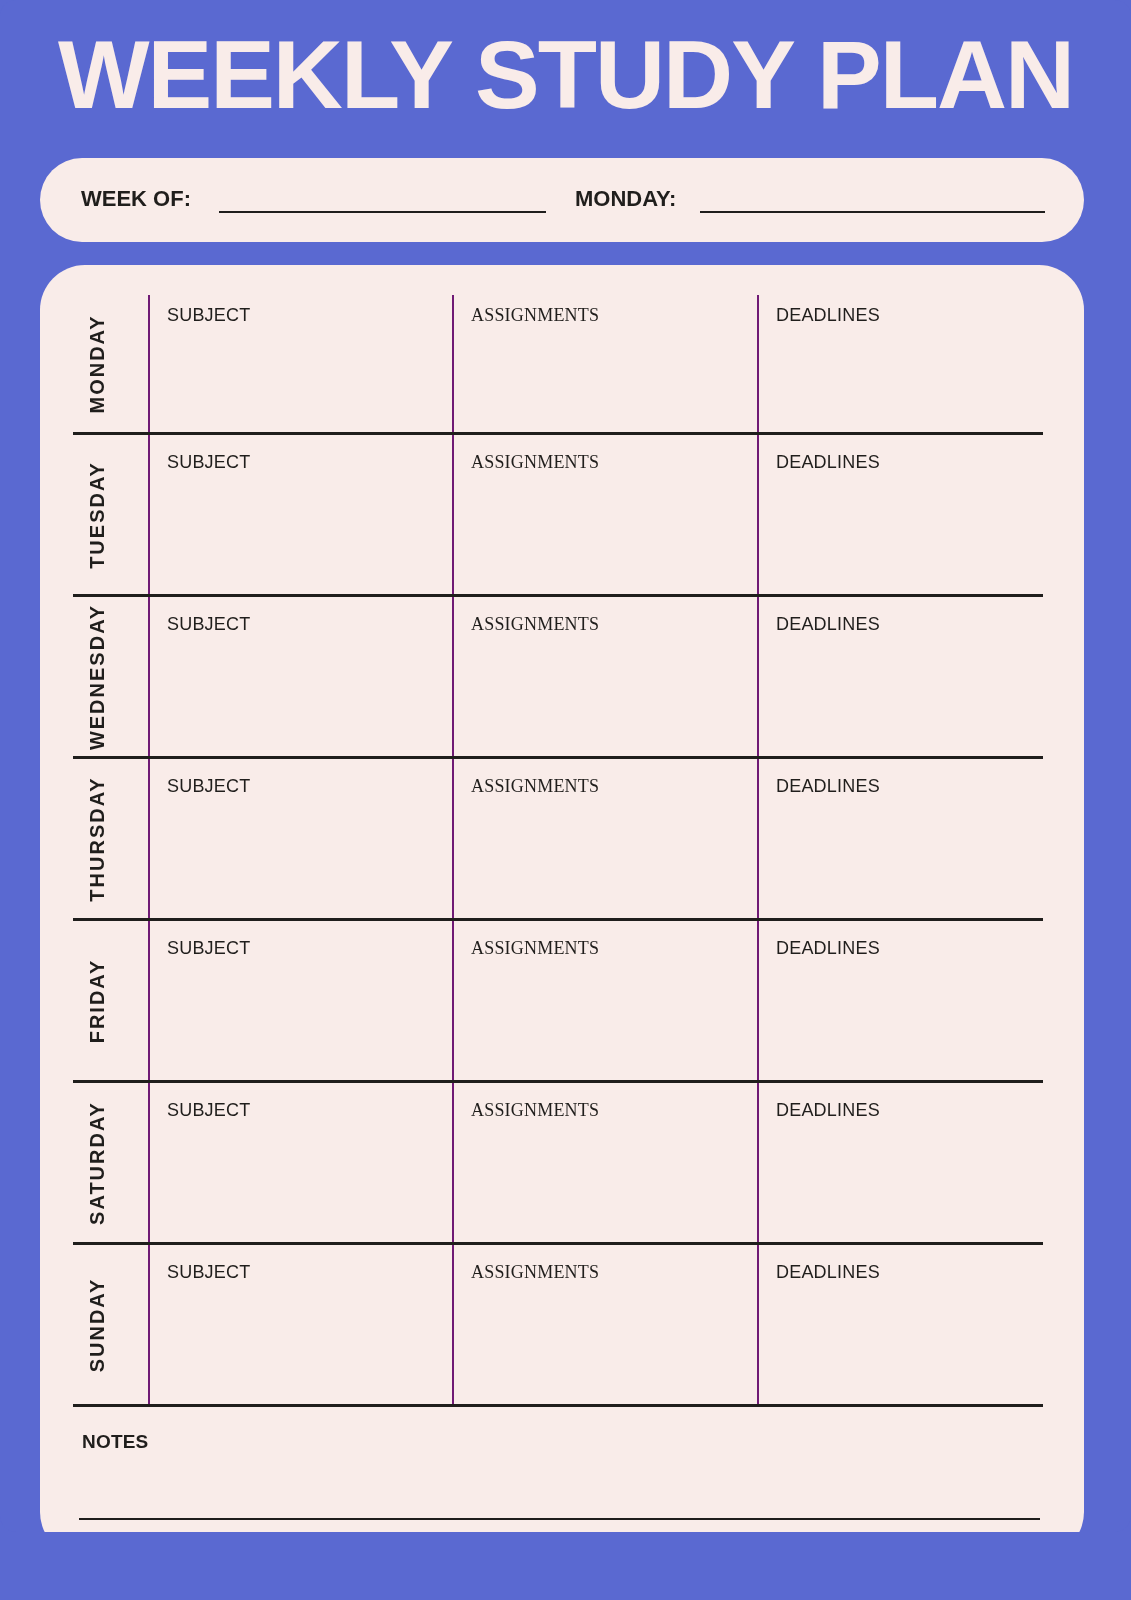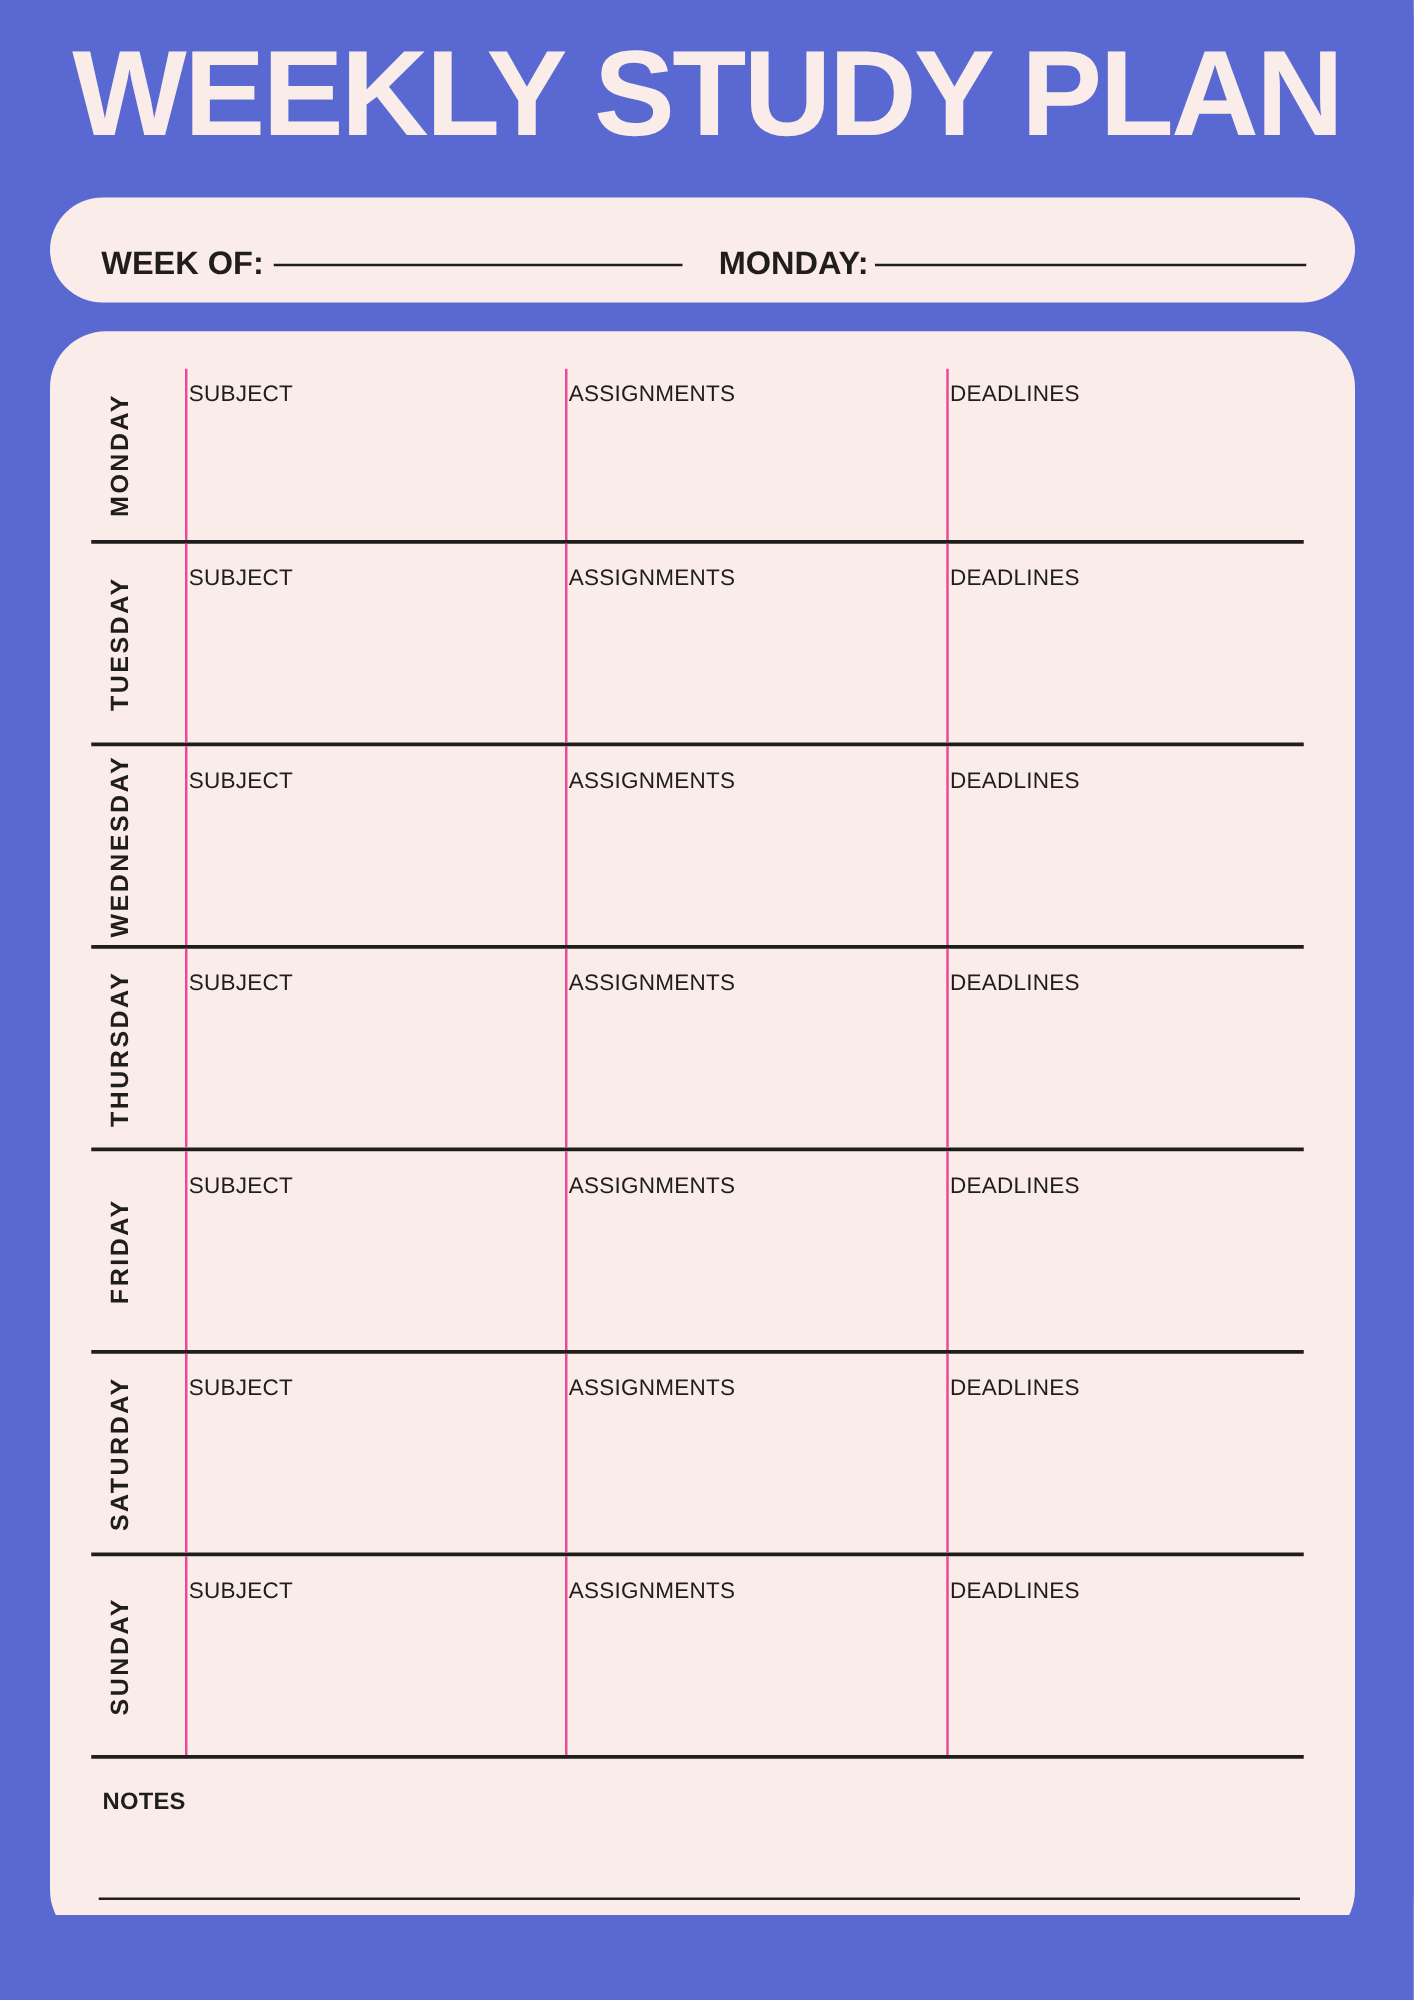--- a/index.html
+++ b/index.html
@@ -35,26 +35,25 @@
     position: absolute;
     left: 40px;
     top: 158px;
     width: 1044px;
     height: 84px;
     background: #F9ECE9;
     border-radius: 42px;
   }
   .pill .label {
     position: absolute;
-    font-size: 26px;
+    font-size: 22px;
     font-weight: bold;
     line-height: 30px;
     color: #201E1C;
     letter-spacing: 0;
-    margin-top: 11px;
   }
   .pill .label.week { left: 41px; top: 26px; }
   .pill .label.month { left: 535px; top: 26px; }
   .fill-line {
     position: absolute;
     top: 53px;
     height: 2px;
     background: #201E1C;
   }
   .fill-line.week-line { left: 179px; width: 327px; }
@@ -91,26 +90,26 @@
     left: 32%;
     top: 50%;
     transform: translate(-50%, -50%) rotate(-90deg);
     font-size: 20px;
     font-weight: bold;
     letter-spacing: 2px;
     color: #201E1C;
     white-space: nowrap;
   }
   .cell {
-    border-left: 2px solid #ec4899;
-    padding: 17px 0 0 1px;
+    border-left: 2px solid #701a75;
+    padding: 17px 0 0 17px;
   }
   .row:first-child .cell { padding-top: 10px; }
   .cell.c1 { width: 304px; flex: 0 0 304px; }
-  .cell.c2 { width: 305px; flex: 0 0 305px; }
+  .cell.c2 { width: 305px; flex: 0 0 305px; font-family: Liberation Serif, serif; }
   .cell.c3 { flex: 1 1 auto; }
   .cell-header {
     display: block;
     font-size: 18px;
     font-weight: 400;
     color: #201E1C;
     letter-spacing: 0.2px;
   }
   .cell-value {
     display: block;

